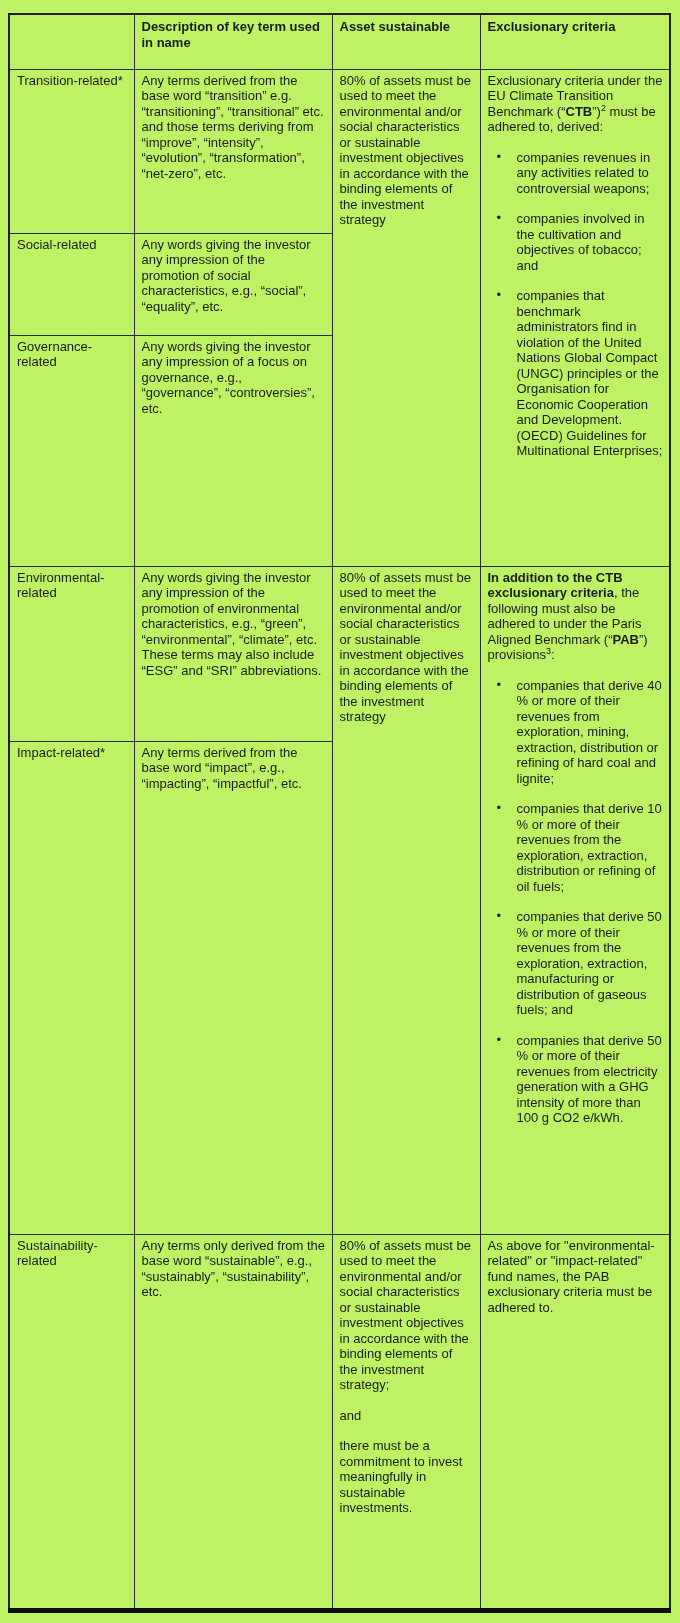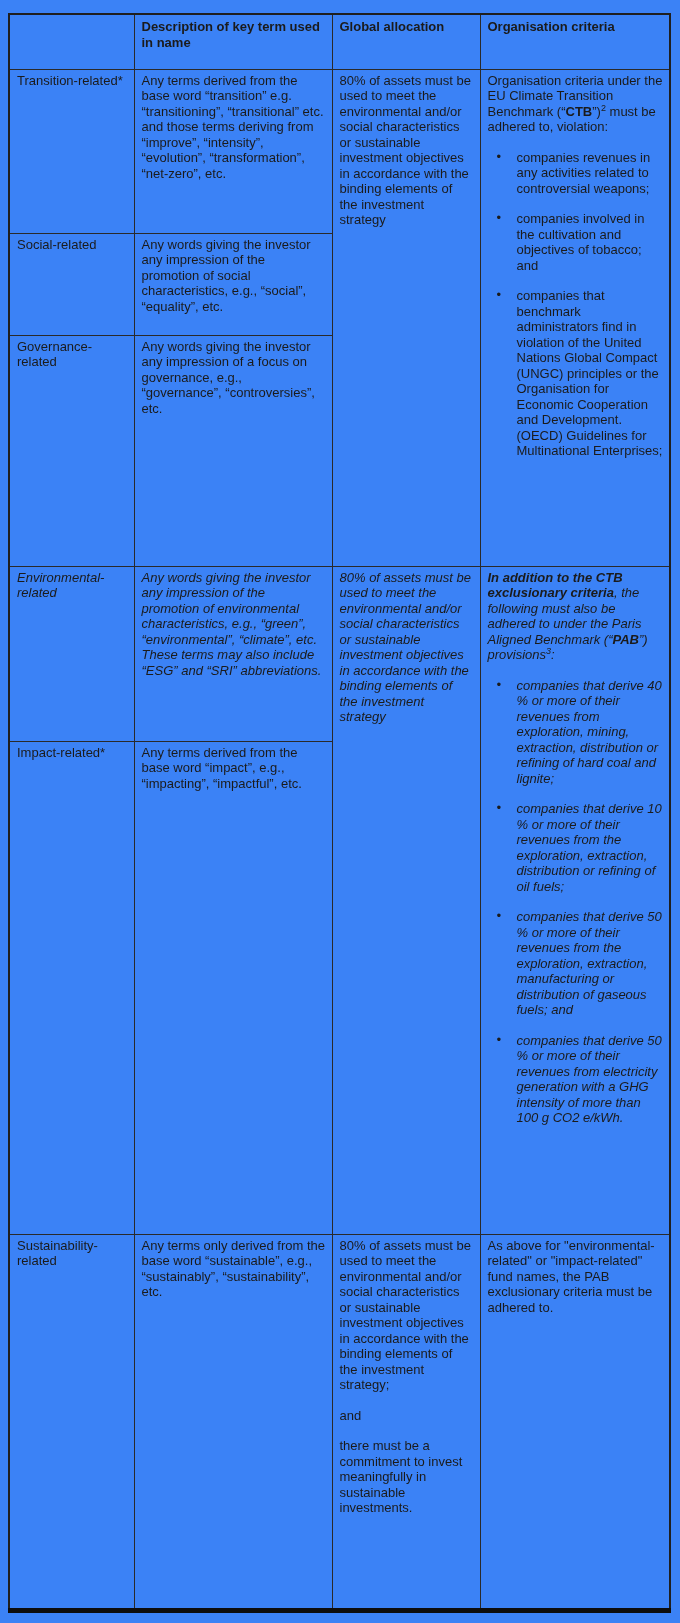--- a/index.html
+++ b/index.html
@@ -6,21 +6,21 @@
     margin: 0;
     padding: 0;
     background: #ffffff;
     font-family: "Liberation Sans", sans-serif;
     color: #1b1b1b;
   }
   .page {
     position: relative;
     width: 680px;
     height: 1623px;
-    background: #3b82f6;
+    background: #bef264;
     overflow: hidden;
   }
   table.criteria {
     position: absolute;
     left: 8px;
     top: 13px;
     width: 661px;
     border-collapse: collapse;
     table-layout: fixed;
     border: 2px solid #1f1f1f;
@@ -56,50 +56,50 @@
   ul.blist .blt {
     position: absolute;
     left: 9px;
     top: -1px;
   }
   
   tr.r-header        { height: 55px;  }
   tr.r-transition    { height: 164px; margin-left: 25px; }
   tr.r-social        { height: 102px; }
   tr.r-governance    { height: 231px; }
-  tr.r-environmental { height: 175px; font-style: italic; }
+  tr.r-environmental { height: 175px; }
   tr.r-impact        { height: 493px; }
   tr.r-sustainability{ height: 376px; }
 </style>
 </head>
 <body>
 
 <div class="page">
   <table class="criteria">
     <colgroup>
       <col style="width:125px">
       <col style="width:198px">
       <col style="width:148px">
       <col style="width:190px">
     </colgroup>
 
     <tbody>
         <tr class="r-header">
       <th></th>
       <th>Description of key term used in name</th>
-      <th>Global allocation</th>
-      <th>Organisation criteria</th>
+      <th>Asset sustainable</th>
+      <th>Exclusionary criteria</th>
     </tr>
 
     <tr class="r-transition">
       <td class="row-label">Transition-related*</td>
       <td>Any terms derived from the base word “transition” e.g. “transitioning”, “transitional” etc. and those terms deriving from “improve”, “intensity”, “evolution”, “transformation”, “net-zero”, etc.</td>
       <td rowspan="3">80% of assets must be used to meet the environmental and/or social characteristics or sustainable investment objectives in accordance with the binding elements of the investment strategy</td>
       <td rowspan="3">
-        <p class="cell-p"><span>Organisation criteria under the EU Climate Transition Benchmark (“</span><span class="b">CTB</span><span>”)</span><sup>2</sup><span> must be adhered to, violation:</span></p>
+        <p class="cell-p"><span>Exclusionary criteria under the EU Climate Transition Benchmark (“</span><span class="b">CTB</span><span>”)</span><sup>2</sup><span> must be adhered to, derived:</span></p>
         <ul class="blist">
           <li>
             <span class="blt">•</span>
             <span>companies revenues in any activities related to controversial weapons;</span>
           </li>
           <li>
             <span class="blt">•</span>
             <span>companies involved in the cultivation and objectives of tobacco; and</span>
           </li>
           <li>

